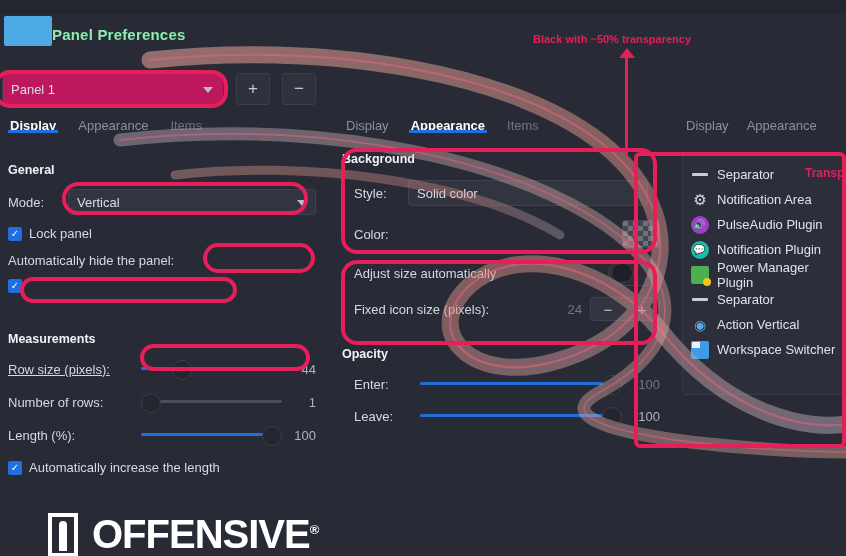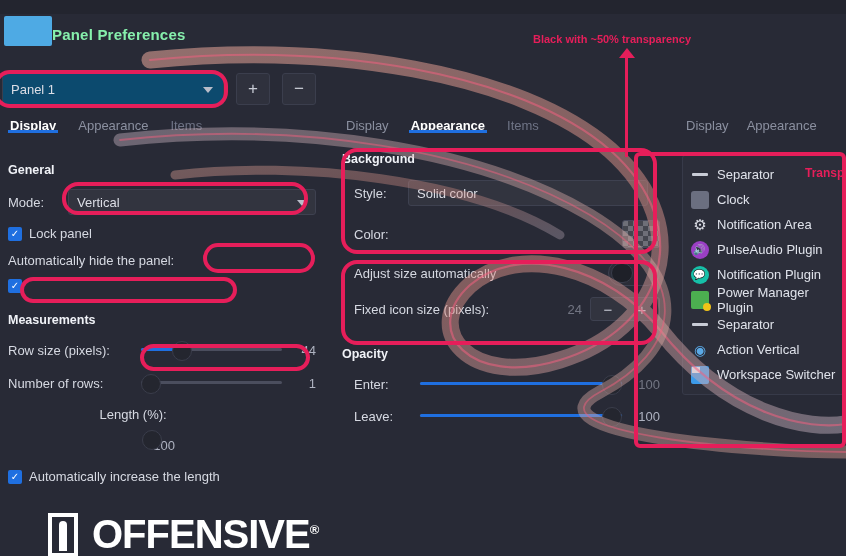--- a/index.html
+++ b/index.html
@@ -13,21 +13,21 @@
   #root{position:absolute;inset:0;}
 
   
   .topbar{position:absolute;left:0;top:0;width:846px;height:14px;background:#23252f;}
   .app-icon{position:absolute;left:4px;top:16px;width:48px;height:30px;background:#4eaae4;border-radius:2px;}
   .app-title{position:absolute;left:52px;top:26px;font-size:15px;font-weight:bold;color:#86efac;letter-spacing:.2px;}
 
   
   .panel-select{
     position:absolute;left:2px;top:73px;width:222px;height:32px;
-    background:#0c4a6e;border:1px solid #3b3e4d;border-radius:3px;
+    background:#be185d;border:1px solid #3b3e4d;border-radius:3px;
     display:flex;align-items:center;padding:0 8px;box-sizing:border-box;font-size:13px;color:#dcdee6;
   }
   .panel-select .caret{position:absolute;right:10px;top:13px;}
   .sq-btn{
     position:absolute;top:73px;width:34px;height:32px;background:#2f313d;border:1px solid #3b3e4d;border-radius:3px;
     display:flex;align-items:center;justify-content:center;color:#c9ccd6;font-size:17px;box-sizing:border-box;
   }
   .sq-plus{left:236px;}
   .sq-minus{left:282px;}
 
@@ -134,42 +134,42 @@
     </div>
 
     <div style="display:flex;align-items:center;gap:8px;margin-top:12px;">
       <span class="lbl">Automatically hide the panel:</span>
     </div>
 
     <div style="display:flex;align-items:center;gap:7px;margin-top:11px;">
       <span class="chk">✓</span>
     </div>
 
-    <div class="sec-title" style="margin-top:20px;">Measurements</div>
+    <div class="sec-title" style="margin-top:39px;">Measurements</div>
 
     <div style="display:flex;align-items:center;gap:8px;margin-top:14px;">
-      <span class="lbl" style="width:125px;">Row size (pixels):</span>
+      <span class="lbl" style="width:125px;text-decoration:underline;">Row size (pixels):</span>
       <div class="slider" style="flex:1;">
         <div class="track"></div>
         <div class="fill" style="width:26%;"></div>
         <div class="knob" style="left:22%;"></div>
       </div>
       <span class="val" style="width:26px;text-align:right;">44</span>
     </div>
 
     <div style="display:flex;align-items:center;gap:8px;margin-top:15px;">
       <span class="lbl" style="width:125px;">Number of rows:</span>
       <div class="slider" style="flex:1;">
         <div class="track"></div>
         <div class="knob" style="left:0;"></div>
       </div>
       <span class="val" style="width:26px;text-align:right;">1</span>
     </div>
 
-    <div style="display:flex;align-items:center;gap:8px;margin-top:15px;flex-direction:column;">
+    <div style="display:flex;align-items:center;gap:8px;margin-top:15px;">
       <span class="lbl" style="width:125px;">Length (%):</span>
       <div class="slider" style="flex:1;">
         <div class="track"></div>
         <div class="fill" style="width:100%;"></div>
         <div class="knob" style="right:0;"></div>
       </div>
       <span class="val" style="width:26px;text-align:right;">100</span>
     </div>
 
     <div style="display:flex;align-items:center;gap:7px;margin-top:16px;">
@@ -257,24 +257,20 @@
 
   <div class="card" style="position:absolute;left:682px;top:155px;width:164px;height:240px;padding-top:6px;">
 
     <div class="item-row">
       <span class="it-ico">
           <span class="sep-ico"></span>
         </span>
       <span>Separator</span>
     </div>
 
-    <div class="item-row">
-      <span class="it-ico" style="background:#6b6f80;border-radius:3px;"></span>
-      <span>Clock</span>
-    </div>
 
     <div class="item-row">
       <span class="it-ico" style="color:#d8dae2;font-size:15px;line-height:1;">⚙</span>
       <span>Notification Area</span>
     </div>
 
     <div class="item-row">
       <span class="it-ico" style="background:#9b3fc4;border-radius:50%;color:#fff;font-size:10px;">🔊</span>
       <span>PulseAudio Plugin</span>
     </div>

